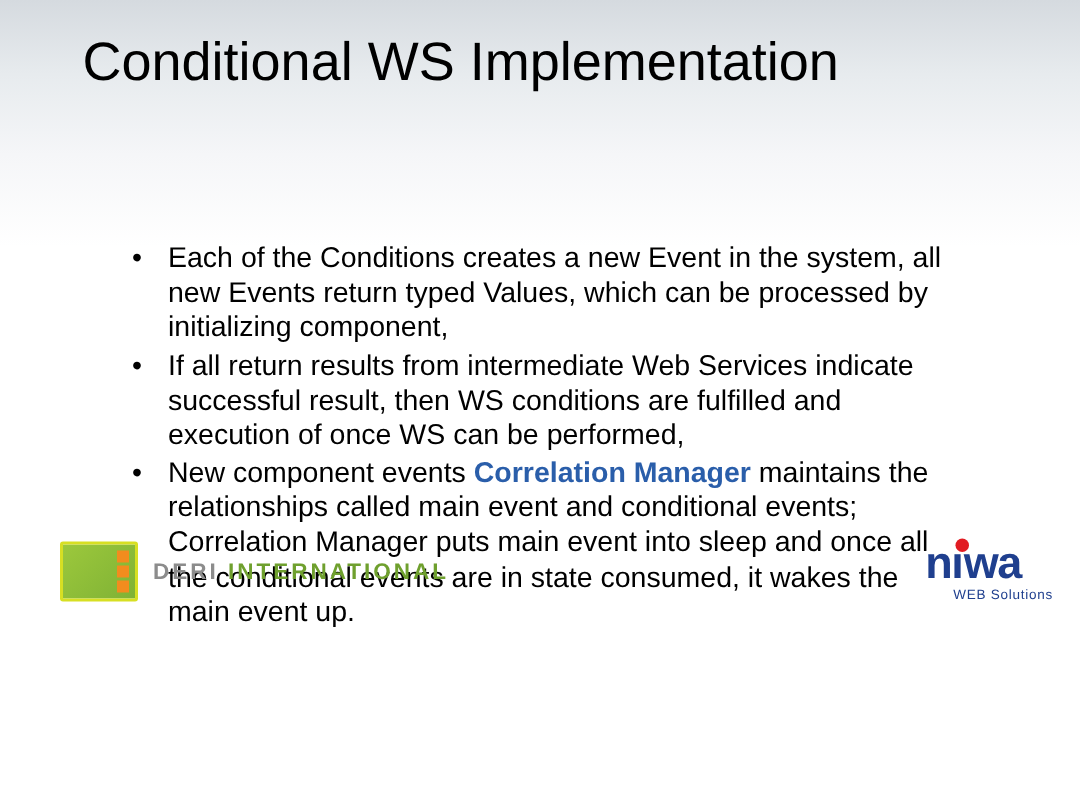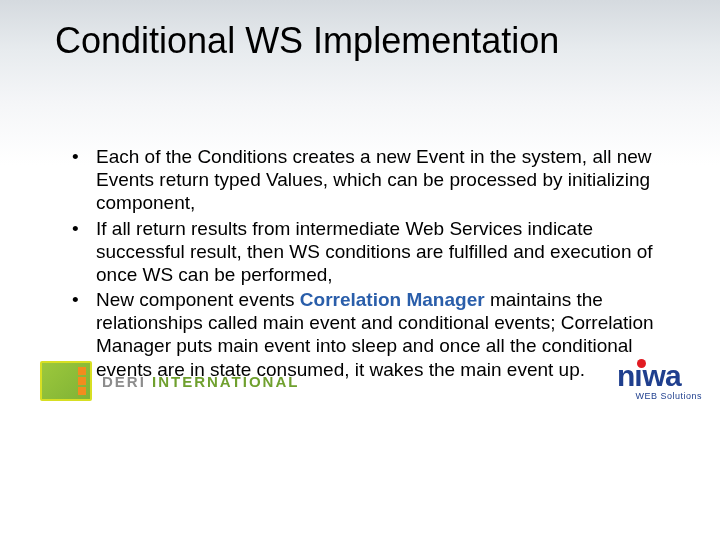--- a/index.html
+++ b/index.html
@@ -32,21 +32,21 @@
   .body {
     position: absolute;
     top: 145px;
     left: 68px;
     right: 60px;
     font-size: 19px;
     line-height: 1.22;
   }
   ul.bullets {
     list-style: none;
-    margin: 0;
+    margin: 16px;
     padding: 0;
   }
   ul.bullets > li {
     position: relative;
     padding-left: 28px;
     margin-bottom: 2px;
   }
   ul.bullets > li::before {
     content: "•";
     position: absolute;

